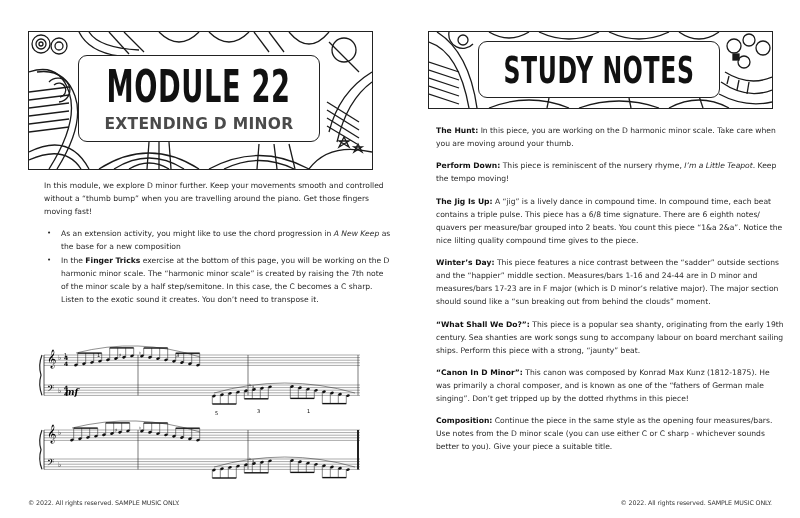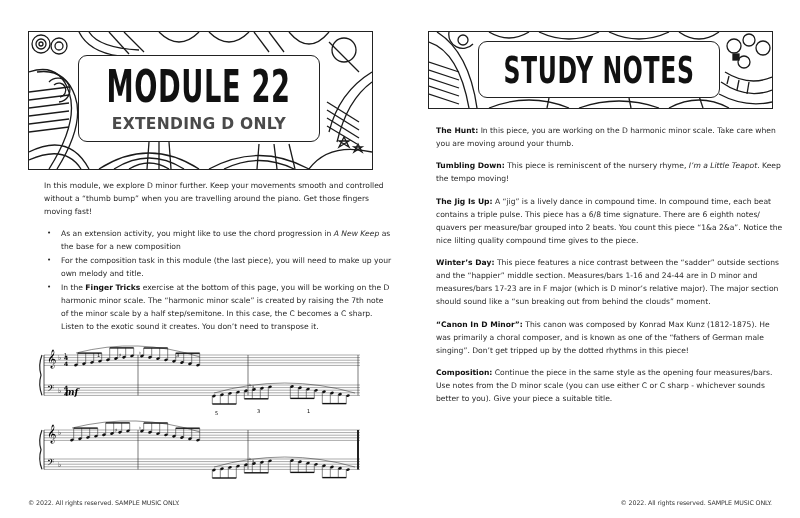--- a/index.html
+++ b/index.html
@@ -84,29 +84,28 @@
           <path d="M130 110 L130 137"></path>
           <path d="M140 110 L142 137"></path>
         <path d="M230 112 L228 137"></path>
           <path d="M245 112 L248 137"></path>
           <path d="M260 112 L266 137"></path>
         <path d="M280 137 Q300 110 343 120"></path>
       </g>
     </svg>
     <div class="title-box" style="left:49px; top:23px; width:240px; height:85px;">
       <div class="title-main" style="font-size:44px;">MODULE 22</div>
-      <div class="title-sub">EXTENDING D ONLY</div>
+      <div class="title-sub">EXTENDING D MINOR</div>
     </div>
   </div>
 
   <div class="body-text" style="left:44px; top:172px; width:348px;">
     <p>In this module, we explore D minor further. Keep your movements smooth and controlled without a “thumb bump” when you are travelling around the piano. Get those fingers moving fast!</p>
     <ul class="bullets">
       <li><span>As an extension activity, you might like to use the chord progression in </span><i>A New Keep</i><span> as the base for a new composition</span></li>
-      <li><span>For the composition task in this module (the last piece), you will need to make up your own melody and title.</span></li>
       <li><span>In the </span><b>Finger Tricks</b><span> exercise at the bottom of this page, you will be working on the D harmonic minor scale. The “harmonic minor scale” is created by raising the 7th note of the minor scale by a half step/semitone. In this case, the C becomes a C sharp. Listen to the exotic sound it creates. You don’t need to transpose it.</span></li>
     </ul>
   </div>
 
   <svg class="music" style="left:30px; top:335px;" width="345" height="150" viewBox="0 0 345 150">
     <g id="systems">
         <line x1="14" y1="13" x2="330" y2="13" stroke="#555" stroke-width="0.5"></line>
         <line x1="14" y1="15.6" x2="330" y2="15.6" stroke="#555" stroke-width="0.5"></line>
         <line x1="14" y1="18.2" x2="330" y2="18.2" stroke="#555" stroke-width="0.5"></line>
         <line x1="14" y1="20.8" x2="330" y2="20.8" stroke="#555" stroke-width="0.5"></line>
@@ -354,21 +353,22 @@
           <path d="M320 50 L318 62"></path>
       </g>
     </svg>
     <div class="title-box" style="left:49px; top:9px; width:240px; height:55px;">
       <div class="title-main" style="font-size:38px;">STUDY NOTES</div>
     </div>
   </div>
 
   <div class="body-text notes" style="left:36px; top:117px; width:348px;">
     <p><b>The Hunt:</b><span> In this piece, you are working on the D harmonic minor scale. Take care when you are moving around your thumb.</span></p>
-    <p><b>Tumbling Down:</b><span> This piece is reminiscent of the nursery rhyme, </span><i>I’m a Little Teapot</i><span>. Keep the tempo moving!</span></p>
+    <p><b>Perform Down:</b><span> This piece is reminiscent of the nursery rhyme, </span><i>I’m a Little Teapot</i><span>. Keep the tempo moving!</span></p>
     <p><b>The Jig Is Up:</b><span> A “jig” is a lively dance in compound time. In compound time, each beat contains a triple pulse. This piece has a 6/8 time signature. There are 6 eighth notes/ quavers per measure/bar grouped into 2 beats. You count this piece “1&amp;a 2&amp;a”. Notice the nice lilting quality compound time gives to the piece.</span></p>
     <p><b>Winter’s Day:</b><span> This piece features a nice contrast between the “sadder” outside sections and the “happier” middle section. Measures/bars 1-16 and 24-44 are in D minor and measures/bars 17-23 are in F major (which is D minor’s relative major). The major section should sound like a “sun breaking out from behind the clouds” moment.</span></p>
+    <p><b>“What Shall We Do?”:</b><span> This piece is a popular sea shanty, originating from the early 19th century. Sea shanties are work songs sung to accompany labour on board merchant sailing ships. Perform this piece with a strong, “jaunty” beat.</span></p>
     <p><b>“Canon In D Minor”:</b><span> This canon was composed by Konrad Max Kunz (1812-1875). He was primarily a choral composer, and is known as one of the “fathers of German male singing”. Don’t get tripped up by the dotted rhythms in this piece!</span></p>
     <p><b>Composition:</b><span> Continue the piece in the same style as the opening four measures/bars. Use notes from the D minor scale (you can use either C or C sharp - whichever sounds better to you). Give your piece a suitable title.</span></p>
   </div>
 
   <div class="footer" style="right:28px;">© 2022. All rights reserved. SAMPLE MUSIC ONLY.</div>
 </div>
 
 </body></html>

